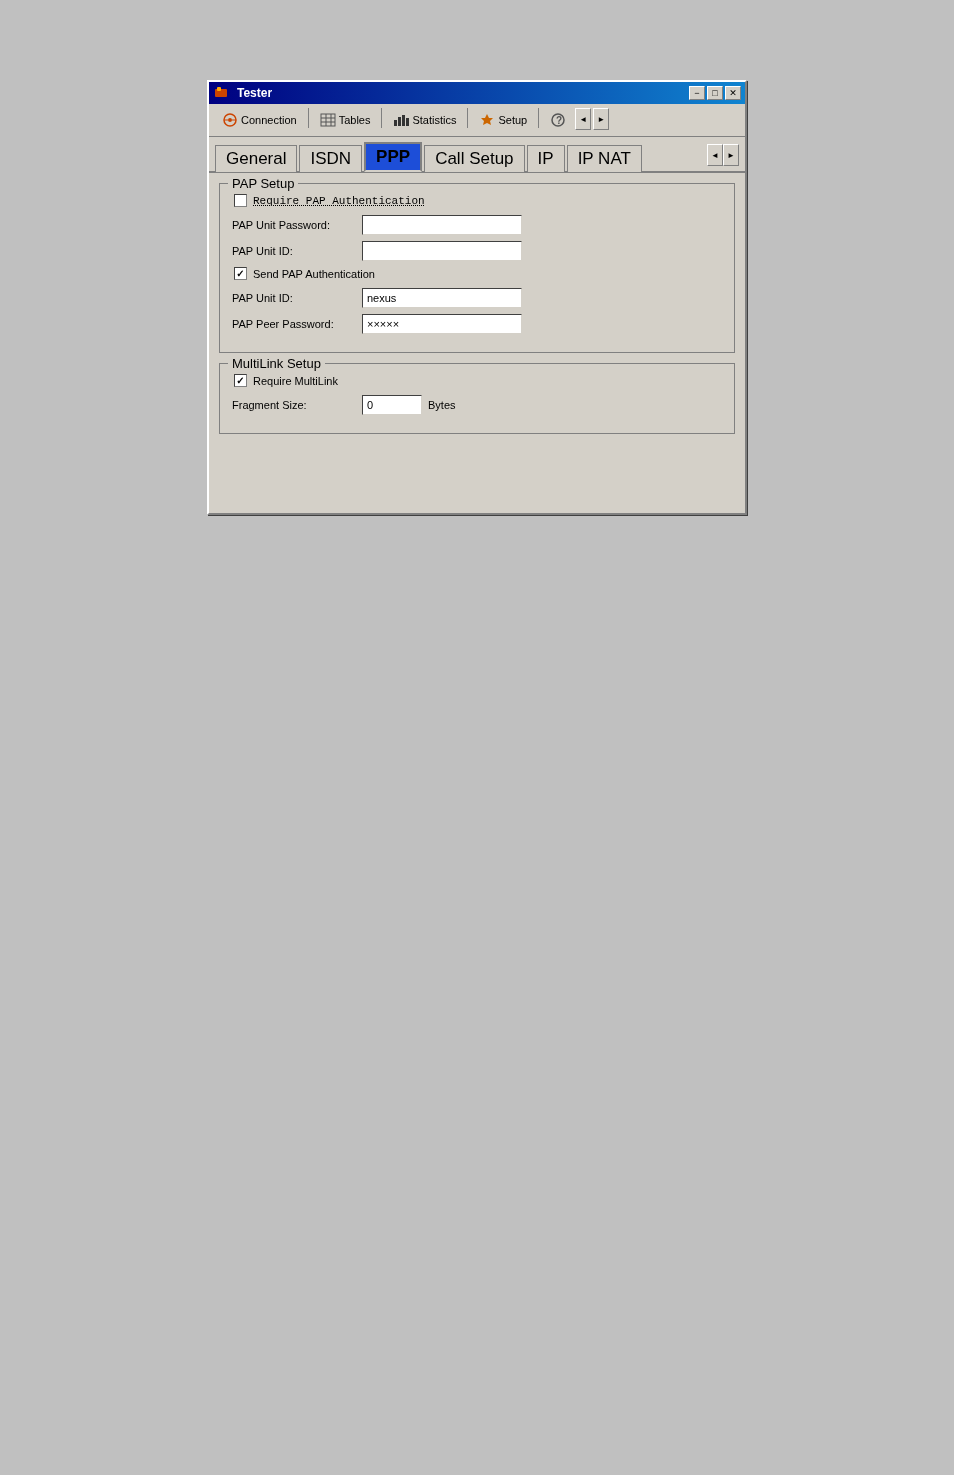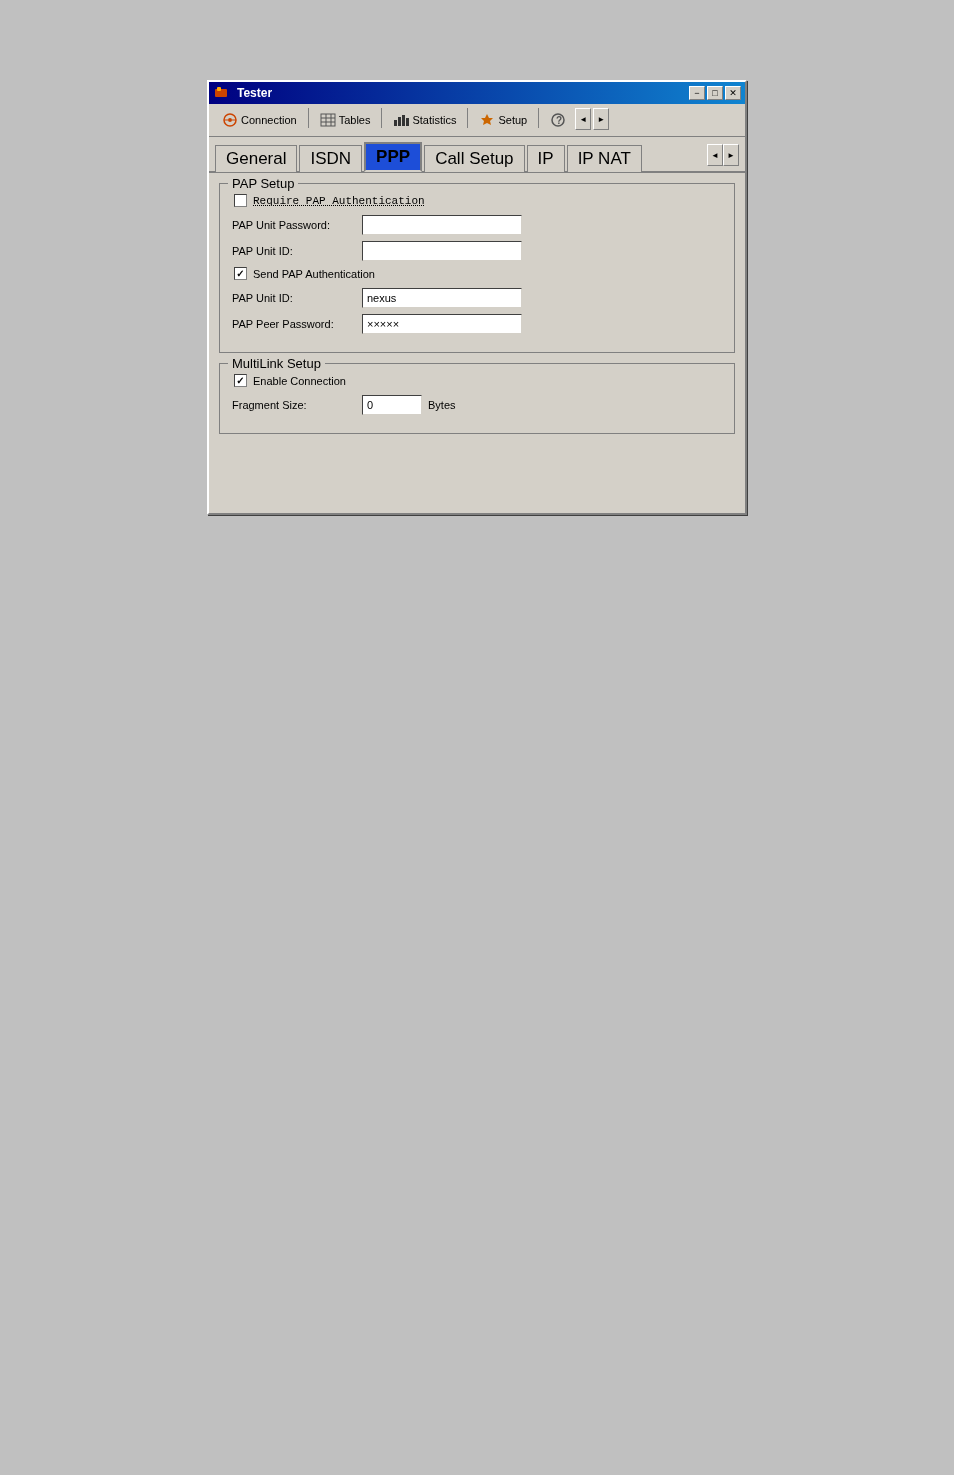--- a/index.html
+++ b/index.html
@@ -406,21 +406,21 @@
         <span class="form-label">PAP Peer Password:</span>
         <input type="text" class="form-input" value="×××××" style="">
       </div>
     </div>
 
     <div class="group-box">
       <span class="group-box-title">MultiLink Setup</span>
 
       <div class="checkbox-row">
         <div class="win-checkbox checked"></div>
-        <span class="checkbox-label-nodot">Enable Connection</span>
+        <span class="checkbox-label-nodot">Require MultiLink</span>
       </div>
 
       <div class="form-row">
         <span class="form-label">Fragment Size:</span>
         <input type="text" class="form-input fragment-input" value="0" style="">
         <span class="bytes-label">Bytes</span>
       </div>
     </div>
 
   </div>

